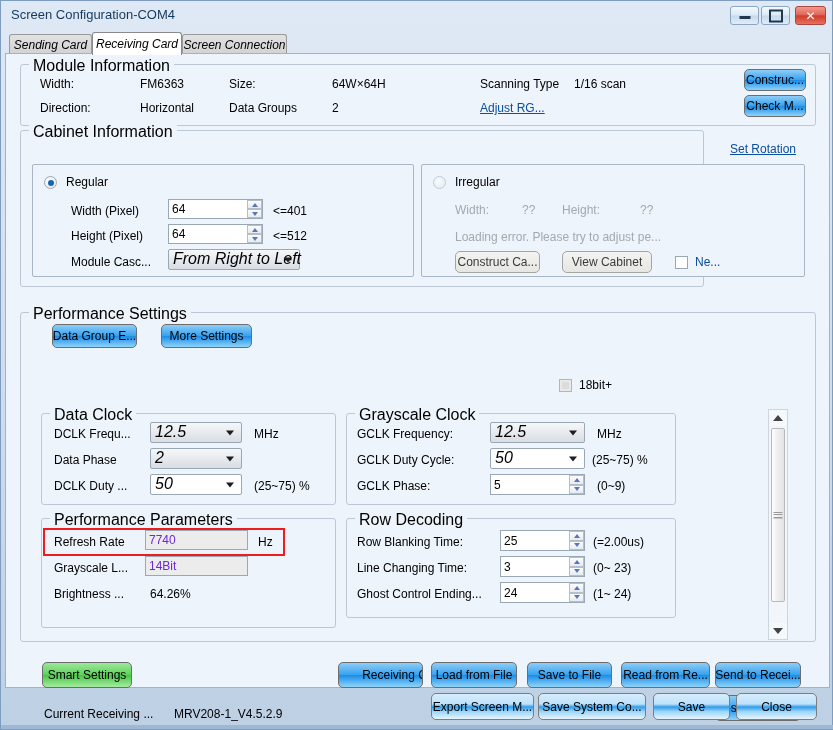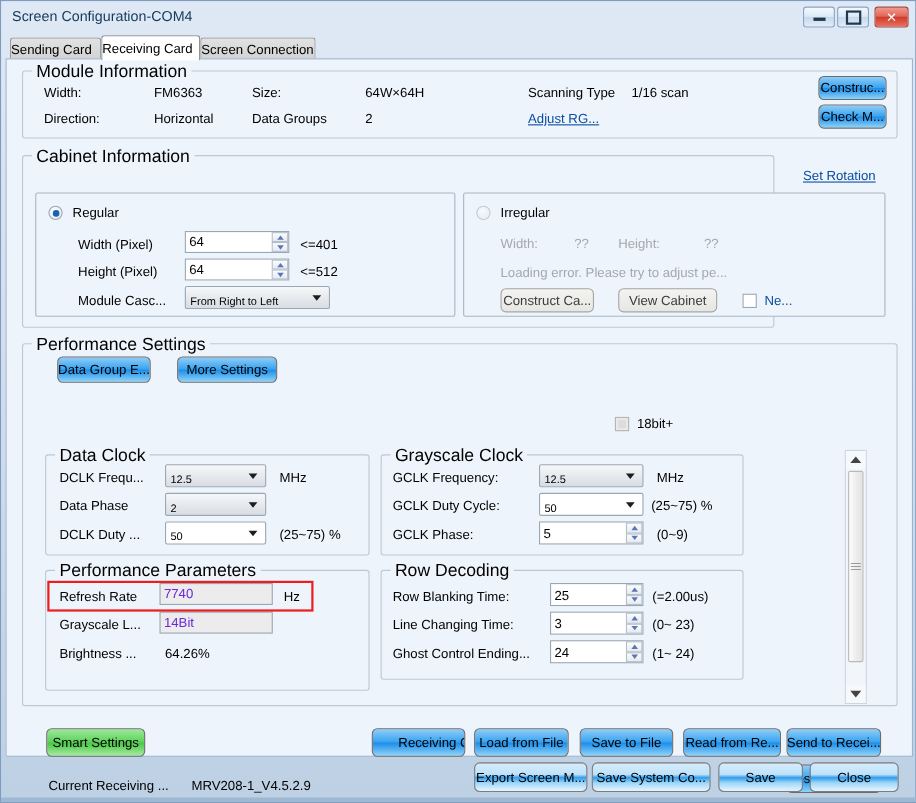--- a/index.html
+++ b/index.html
@@ -52,22 +52,22 @@
   }
 
   
   #tabstrip{position:absolute;left:8px;top:31px;height:22px;}
   .tab{
     position:absolute;top:2px;height:20px;
     border:1px solid #9a9a9a;border-bottom:none;
     border-radius:3px 3px 0 0;
     background:linear-gradient(180deg,#e2e2e2 0%,#d2d2d2 100%);
     font-size:12px;color:#000;
-    display:flex;align-items:center;
-    box-sizing:border-box;cursor:pointer;white-space:nowrap;
+    display:flex;align-items:center;justify-content:center;
+    box-sizing:border-box;cursor:pointer;white-space:nowrap;font-style:italic;
   }
   .tab.active{
     top:0;height:23px;background:#fff;border-color:#8a8a8a;
     z-index:5;
   }
 
   
   #panel{
     position:absolute;left:4px;top:52px;width:825px;height:635px;
     background:#eef4fb;border:1px solid #9eb4cc;
@@ -123,22 +123,22 @@
     transform:translate(-50%,-50%);
     border-left:3px solid transparent;border-right:3px solid transparent;
   }
   .spin-b.up::after{border-bottom:4px solid #5a76b5;}
   .spin-b.down::after{border-top:4px solid #5a76b5;}
 
   
   .combo{
     position:absolute;box-sizing:border-box;
     border:1px solid #9aa7b5;border-radius:2px;
-    font-size:10px;color:#000;cursor:pointer;
-    display:flex;align-items:flex-end;
+    font-size:16px;color:#000;cursor:pointer;
+    display:flex;align-items:flex-start;font-style:italic;
   }
   .combo.grey{background:linear-gradient(180deg,#f6f7f9 0%,#d8dde3 100%);}
   .combo.white{background:#fff;}
   .combo .cval{padding-left:4px;white-space:nowrap;}
   .combo .arrow{
     position:absolute;right:7px;top:50%;transform:translateY(-50%);
     width:0;height:0;border-left:4px solid transparent;
     border-right:4px solid transparent;border-top:5px solid #1d1d1d;
   }
 
@@ -280,21 +280,21 @@
       <span class="link" style="left:459px;top:36px;">Adjust RG...</span>
 
       <div class="btn blue" style="left:723px;top:4px;width:62px;height:22px;">
         <span>Construc...</span>
       </div>
       <div class="btn blue" style="left:723px;top:30px;width:62px;height:22px;">
         <span>Check M...</span>
       </div>
     </div>
 
-    <div class="group" style="left:14px;top:87px;width:684px;height:157px;">
+    <div class="group" style="left:14px;top:76px;width:684px;height:157px;">
       <span class="legend">Cabinet Information</span>
       <span class="link" style="left:709px;top:11px;">Set Rotation</span>
 
       <div class="inner-box" style="left:11px;top:33px;width:382px;height:113px;">
         <div class="radio on" style="left:11px;top:11px;"></div>
         <span class="lbl" style="left:33px;top:10px;">Regular</span>
 
         <span class="lbl" style="left:38px;top:39px;">Width (Pixel)</span>
         <div class="spin-wrap" style="left:135px;top:34px;width:95px;height:20px;">
           <input class="txt" value="64" style="">

